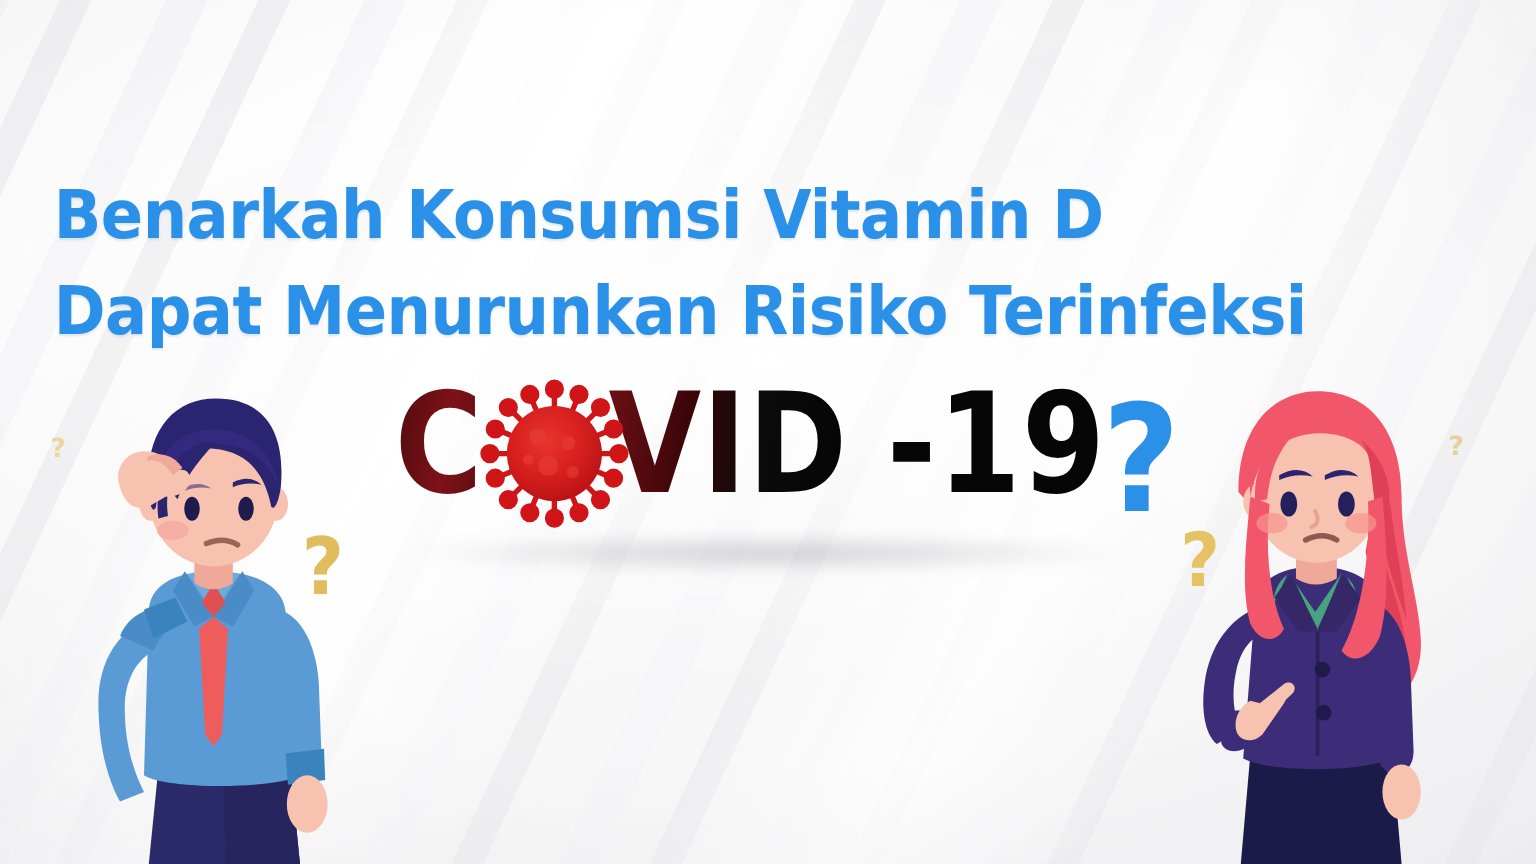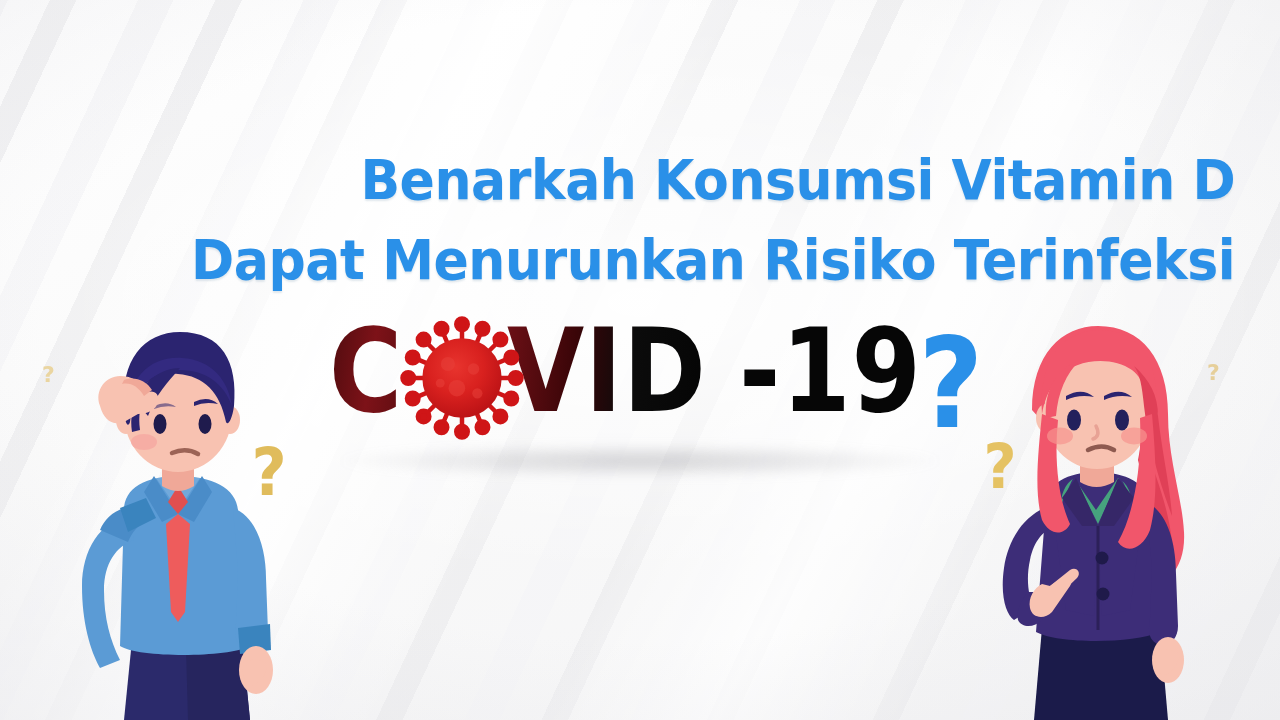--- a/index.html
+++ b/index.html
@@ -56,21 +56,21 @@
     inset: 0;
     background: radial-gradient(ellipse 85% 80% at 50% 45%, rgba(255,255,255,0) 55%, rgba(228,228,232,0.55) 100%);
   }
 
   
   .headline {
     position: absolute;
     left: 0;
     right: 0;
     top: 140px;
-    text-align: right;
+    text-align: left;
     z-index: 6;
     pointer-events: none;
   }
   .headline-line {
     display: block;
     color: #2a90e8;
     font-family: "DejaVu Sans", sans-serif;
     font-weight: bold;
     font-size: 56px;
     line-height: 80px;

